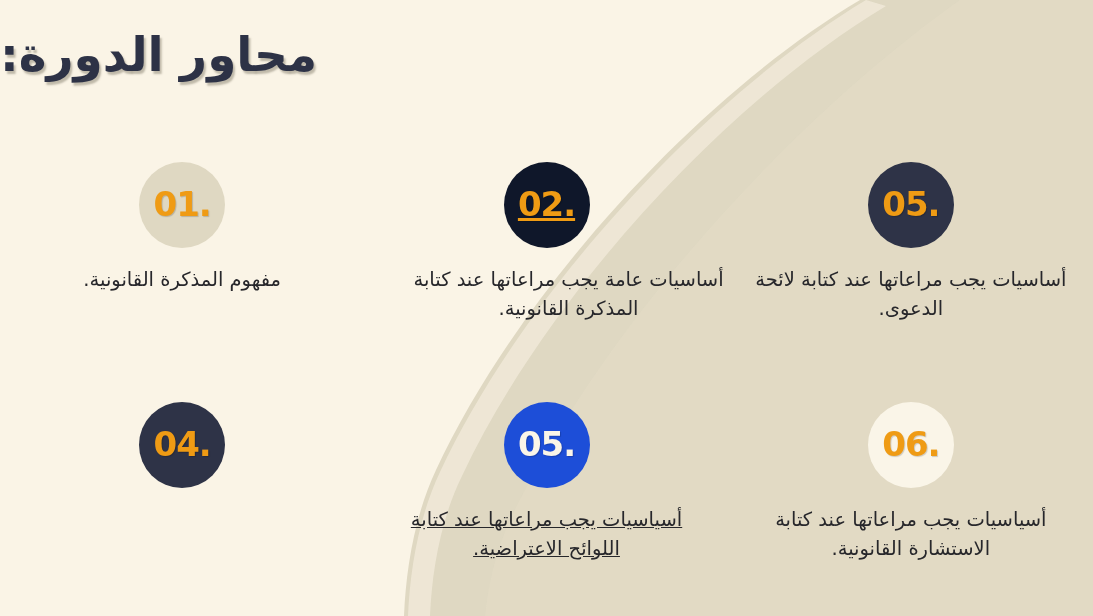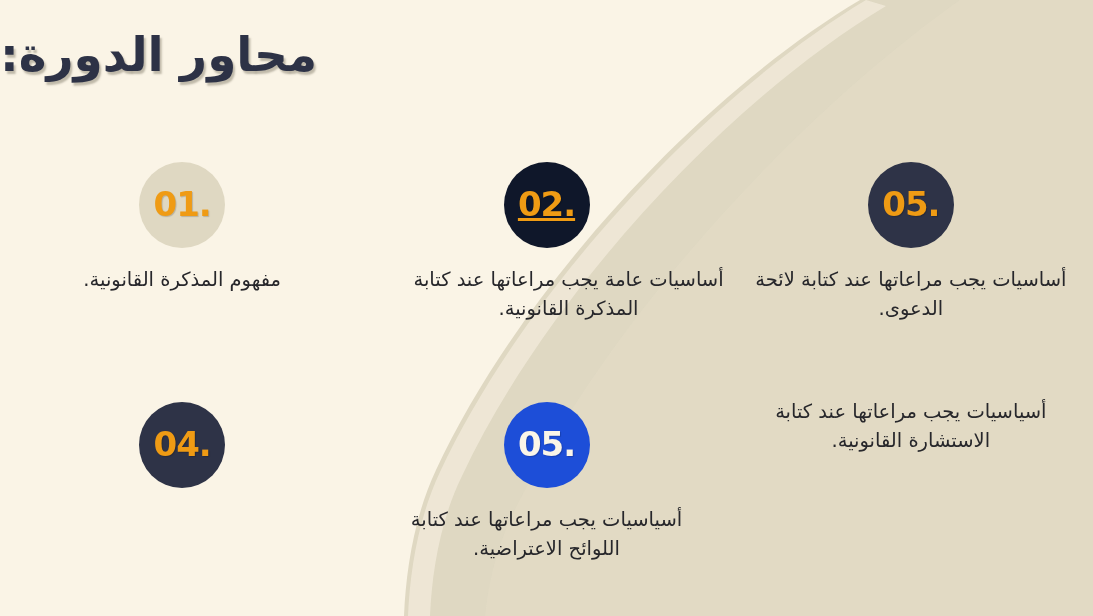--- a/index.html
+++ b/index.html
@@ -104,21 +104,21 @@
   .cell-2 .badge { margin-top: 2px; }
   .cell-3 .badge { margin-top: 2px; }
   .cell-4 .badge { margin-top: 22px; justify-content: center; }
   .cell-5 .badge { margin-top: 22px; }
   .cell-6 .badge { margin-top: 22px; }
 
   .cell-1 .caption { width: 290px; }
   .cell-2 .caption { width: 320px; margin-left: 44px; }
   .cell-3 .caption { width: 320px; }
   .cell-4 .caption { width: 310px; }
-  .cell-5 .caption { width: 310px; }
+  .cell-5 .caption { width: 310px; text-decoration: underline; }
   .cell-6 .caption { width: 330px; }
 </style>
 </head>
 <body>
 
 <div id="slide">
 
   <svg id="bg-svg" viewBox="0 0 1093 616" preserveAspectRatio="none" aria-hidden="true">
     <rect x="0" y="0" width="1093" height="616" fill="#FAF4E6"></rect>
 
@@ -148,20 +148,23 @@
     </div>
 
     <div class="cell cell-1">
       <div class="badge" style="background:#DFD8C2; color:#EF9B14;">
         <span>01.</span>
       </div>
       <div class="caption">مفهوم المذكرة القانونية.</div>
     </div>
 
     <div class="cell cell-6">
+      <div class="badge" style="background:#FAF5E8; color:#EF9B14;">
+        <span>06.</span>
+      </div>
       <div class="caption">أسياسيات يجب مراعاتها عند كتابة الاستشارة القانونية.</div>
     </div>
 
     <div class="cell cell-5">
       <div class="badge" style="background:#1d4ed8; color:#FAF5E8;">
         <span>05.</span>
       </div>
       <div class="caption">أسياسيات يجب مراعاتها عند كتابة اللوائح الاعتراضية.</div>
     </div>
 

